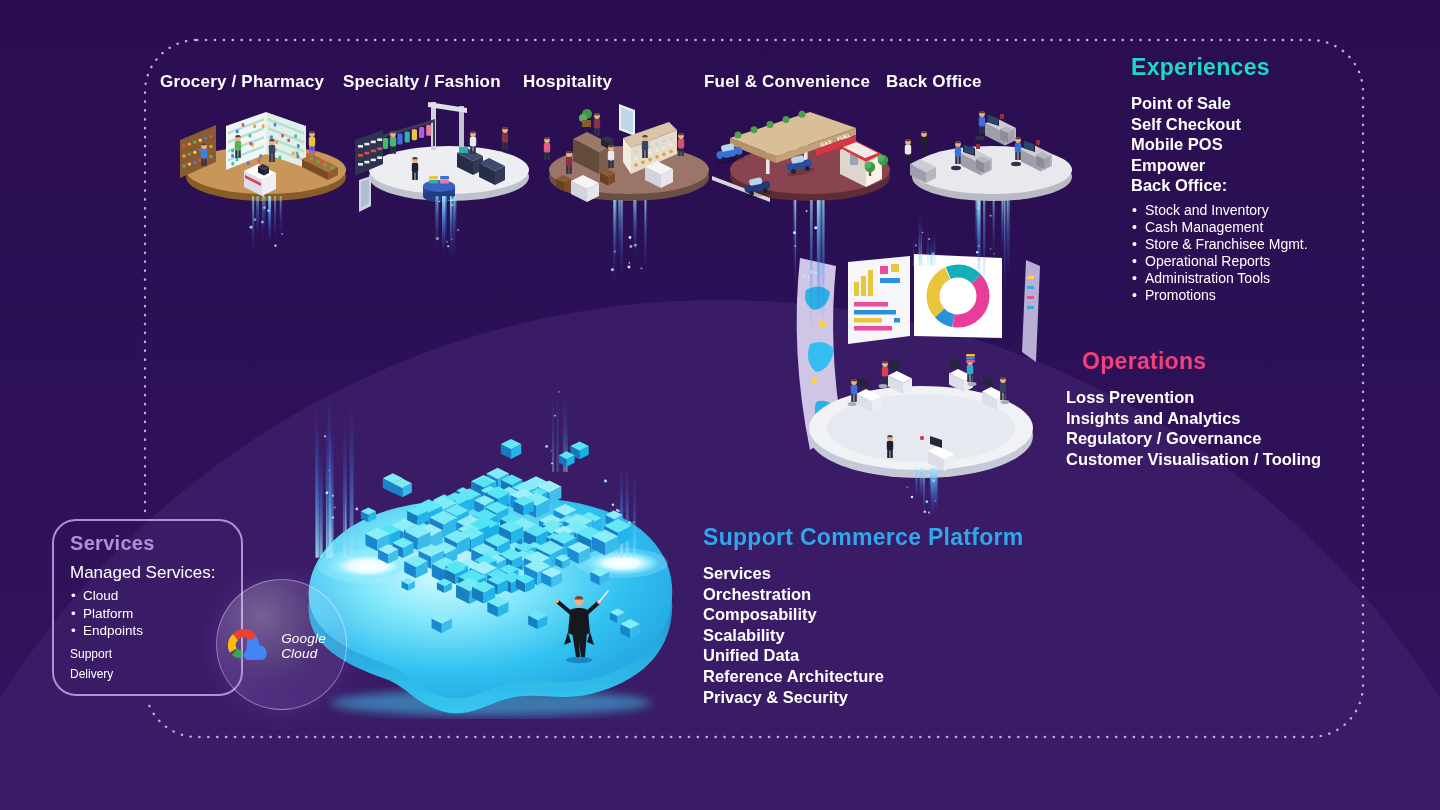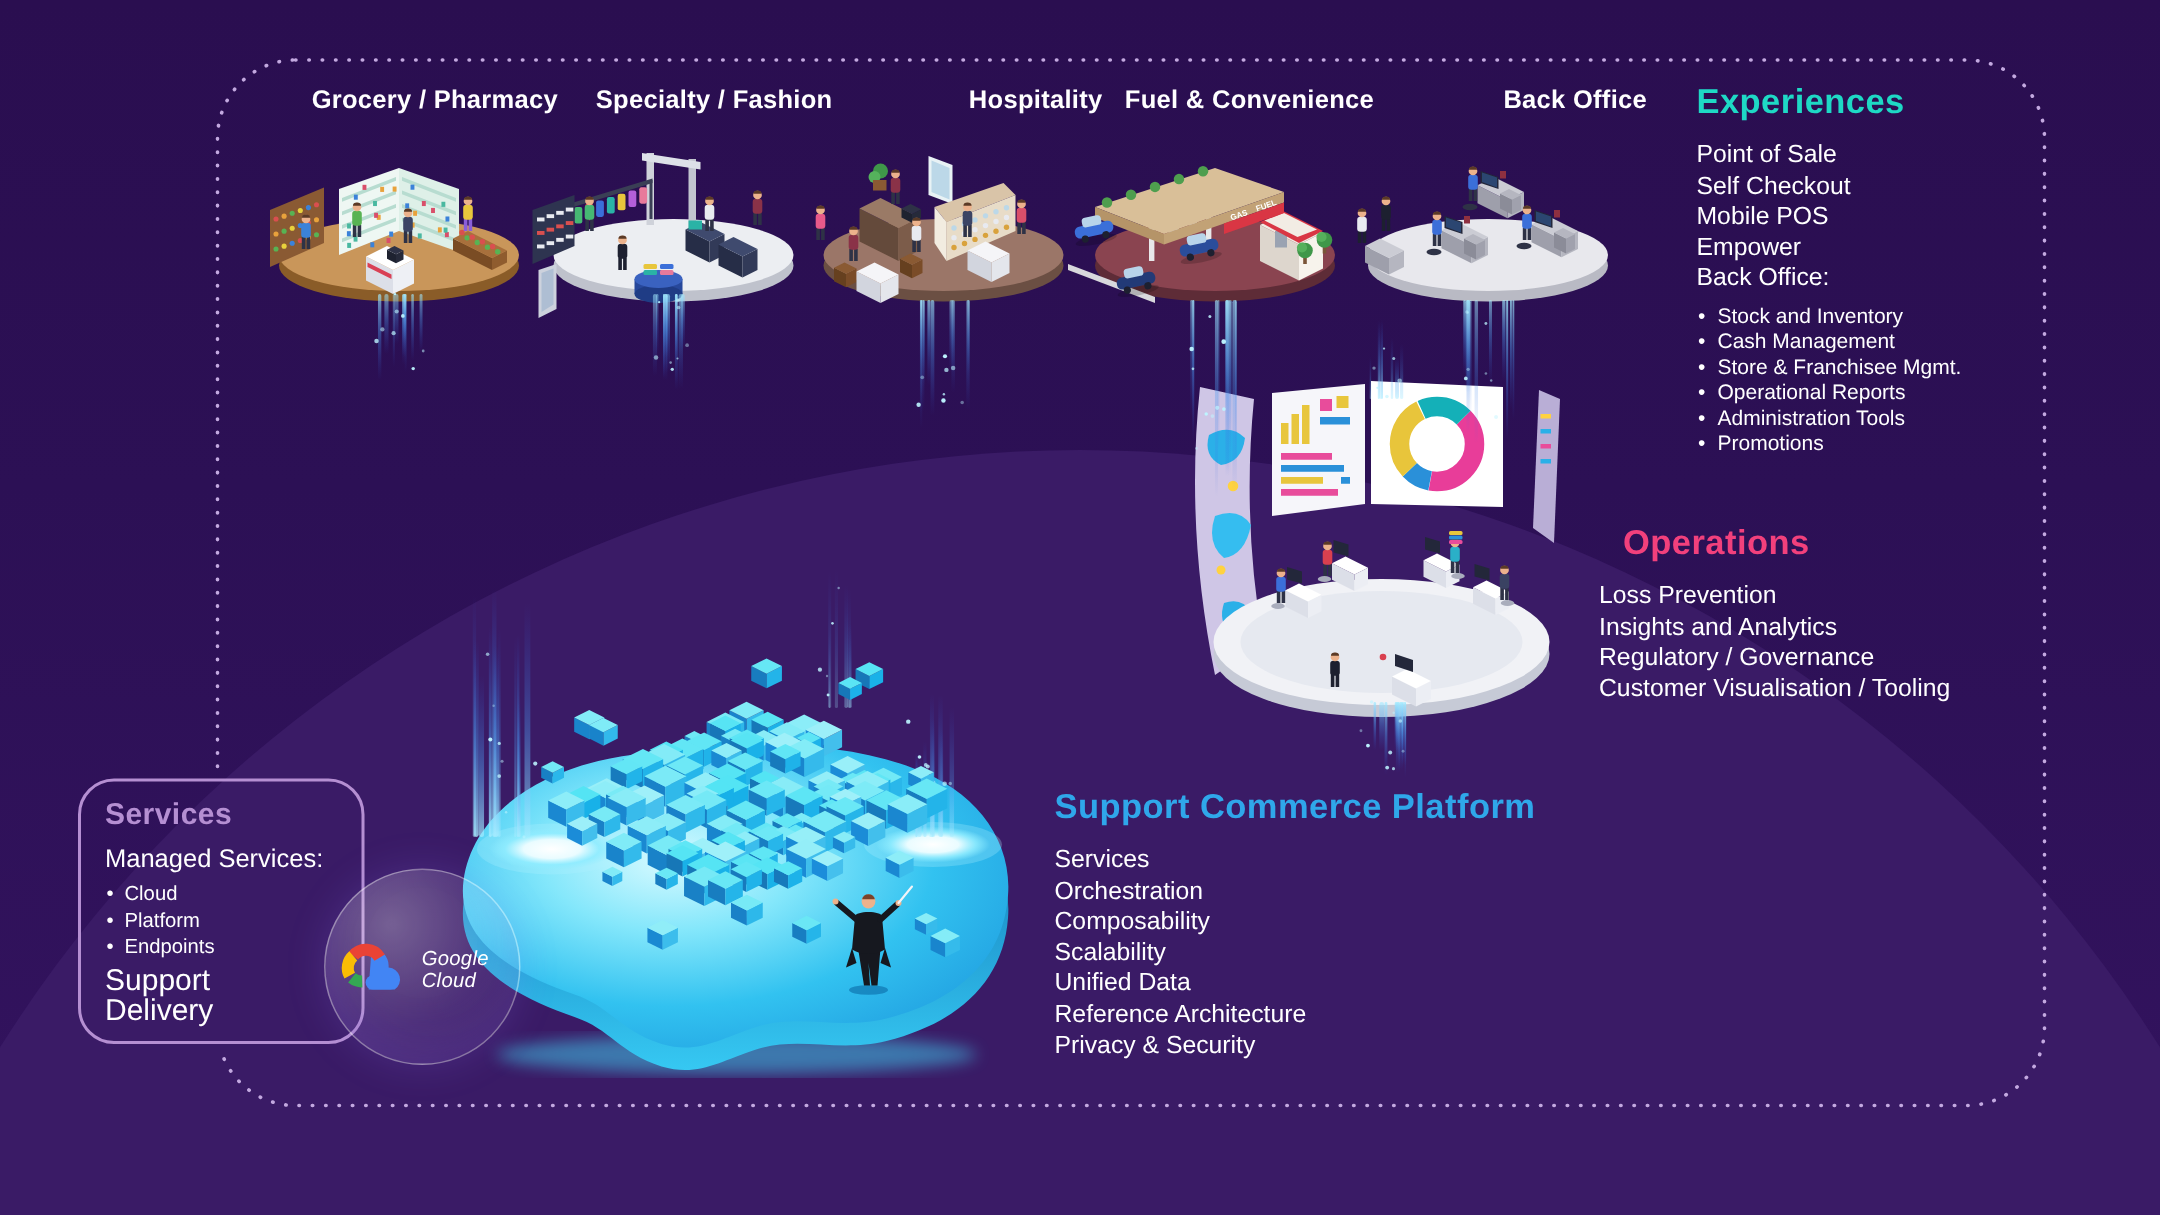--- a/index.html
+++ b/index.html
@@ -7,42 +7,42 @@
     font-family:"Liberation Sans",sans-serif;color:#fff;
     background:linear-gradient(180deg,#2a0e50 0%,#2c1055 40%,#33135f 100%);}
   .bg-blob{position:absolute;left:-130px;top:300px;width:1700px;height:1700px;
     border-radius:50%;background:var(--background-blob,#3a1b66);z-index:0;}
   svg{position:absolute;display:block;}
   #border-svg{left:0;top:0;z-index:1;}
   .scene{z-index:2;}
   #hub-svg{left:770px;top:232px;width:300px;height:345px;z-index:2;}
   #blob-svg{left:295px;top:435px;width:390px;height:290px;z-index:2;}
   #decor-svg{left:0;top:0;z-index:5;pointer-events:none;}
-  .plabel{position:absolute;top:57px;width:212px;text-align:right;font-size:17px;
+  .plabel{position:absolute;top:72px;width:212px;text-align:left;font-size:17px;
     font-weight:700;letter-spacing:.2px;z-index:3;}
   .txtblock{position:absolute;z-index:4;}
   .sec-title{font-size:23px;font-weight:700;letter-spacing:.3px;margin:0 0 12px 0;}
   .experiences .sec-title{color:var(--accent-experiences,#1ed9c5);}
   .operations .sec-title{color:var(--accent-operations,#f2407c);margin-left:16px;}
   .ucp .sec-title{color:var(--accent-platform,#2fa7ea);}
   ul{list-style:none;margin:0;padding:0;}
-  .list-main li{font-size:16.5px;line-height:20.6px;font-weight:400;}
+  .list-main li{font-size:16.5px;line-height:20.6px;font-weight:700;}
   .list-bullets{margin-top:6px;}
   .list-bullets li{font-size:14px;line-height:17px;padding-left:14px;position:relative;font-weight:500;}
   .list-bullets li::before{content:"\2022";position:absolute;left:1px;}
   .services-box{position:absolute;left:52px;top:519px;width:191px;height:177px;
     border:2.5px solid var(--accent-services,#b58fd2);border-radius:24px;
     box-sizing:border-box;padding:11px 0 0 16px;z-index:4;}
   .sv-title{font-size:20px;font-weight:800;color:var(--accent-services,#b58fd2);letter-spacing:.3px;}
   .sv-sub{font-size:17px;margin-top:8px;font-weight:500;}
   .sv-bullets{margin-top:4px;}
   .sv-bullets li{font-size:13.5px;line-height:17.5px;padding-left:13px;position:relative;}
   .sv-bullets li::before{content:"\2022";position:absolute;left:1px;}
   .sv-items{margin-top:4px;}
-  .sv-items li{font-size:20px;line-height:20.5px;font-weight:500;}
+  .sv-items li{font-size:12px;line-height:20.5px;font-weight:500;}
   .gcloud{position:absolute;left:216px;top:579px;width:131px;height:131px;border-radius:50%;
     z-index:6;border:1.5px solid rgba(255,255,255,.38);box-sizing:border-box;
     background:radial-gradient(circle at 34% 28%,rgba(255,255,255,.30),rgba(215,195,255,.12) 55%,rgba(255,255,255,.04) 80%);
     box-shadow:0 0 26px rgba(150,120,255,.18), inset 0 -16px 26px rgba(120,80,200,.22);
     display:flex;flex-direction:row;align-items:center;justify-content:center;font-style:italic;}
   .gcloud-label{font-size:13.5px;margin-top:2px;letter-spacing:.2px;}
   .gcloud svg{position:static;}
 </style>
 </head>
 <body>

